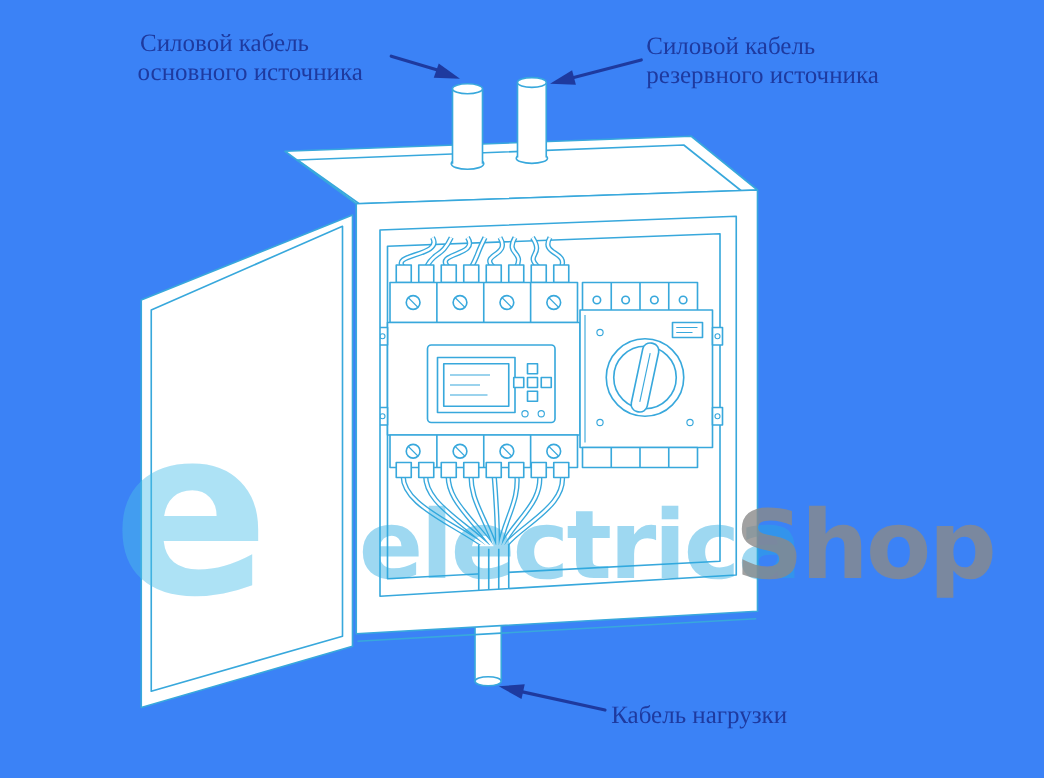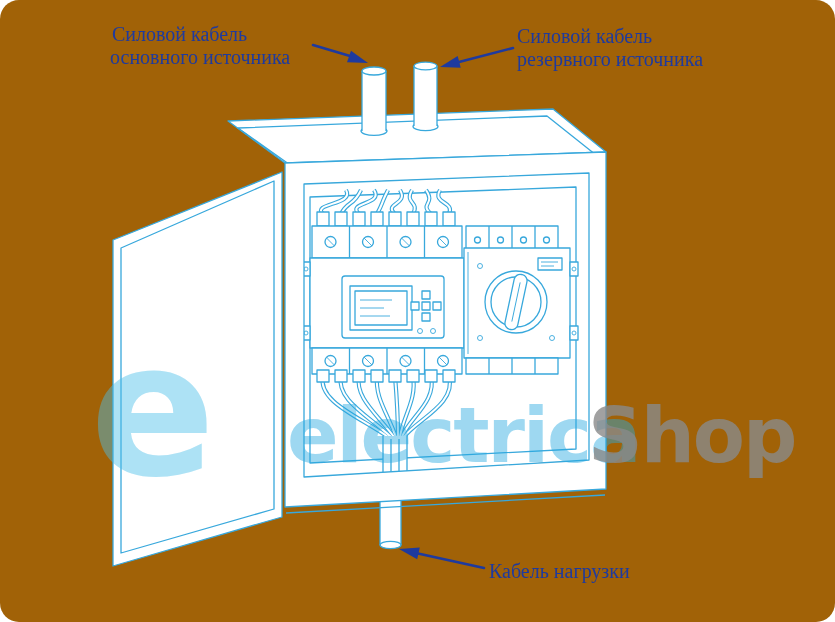--- a/index.html
+++ b/index.html
@@ -1,17 +1,17 @@
 <!DOCTYPE html>
 <html><head>
 <meta charset="utf-8">
 <style>
   html,body{margin:0;padding:0;background:#ffffff;}
-  .stage{position:relative;width:835px;height:622px;background:#a16207;overflow:hidden;
-         font-family:"Liberation Sans",sans-serif;border-radius:19px;}
+  .stage{position:relative;width:835px;height:622px;background:#3b82f6;overflow:hidden;
+         font-family:"Liberation Sans",sans-serif;}
   .stage svg{position:absolute;left:0;top:0;}
   .lbl{font-family:"Liberation Serif","DejaVu Serif",serif;font-size:20px;fill:#1e3a9f;}
   .wm{font-family:"DejaVu Sans","Liberation Sans",sans-serif;font-weight:bold;}
   .wm-blue{fill:#29abe2;opacity:.45;font-size:76px;letter-spacing:-2px;}
   .wm-gray{fill:#8a8a8a;opacity:.8;font-size:76px;letter-spacing:-2px;}
   .wm-e{fill:#4cbfe9;opacity:.45;font-size:185px;}
   .ln{stroke:#38a8dc;fill:none;stroke-width:1.3;stroke-linejoin:round;}
   .lnw{stroke:#38a8dc;fill:#ffffff;stroke-width:1.3;stroke-linejoin:round;}
   .thin{stroke:#38a8dc;fill:none;stroke-width:.9;}
   .nav{stroke:#1e3a9f;fill:none;stroke-width:2.6;stroke-linecap:round;}

